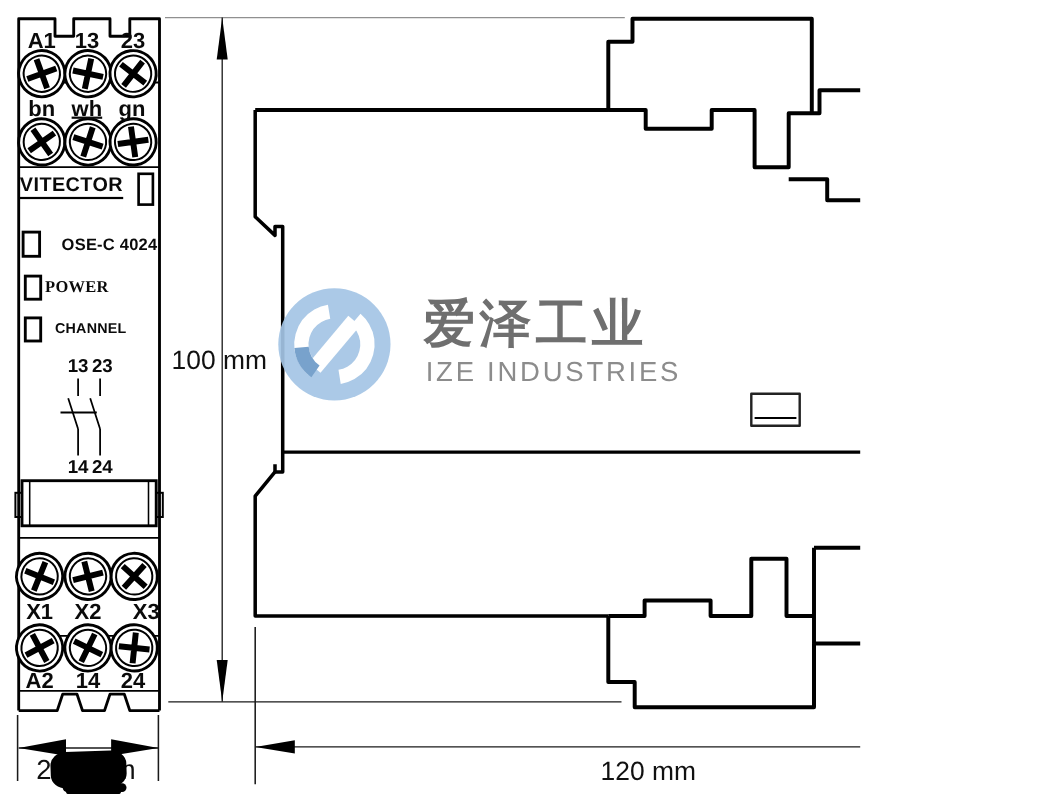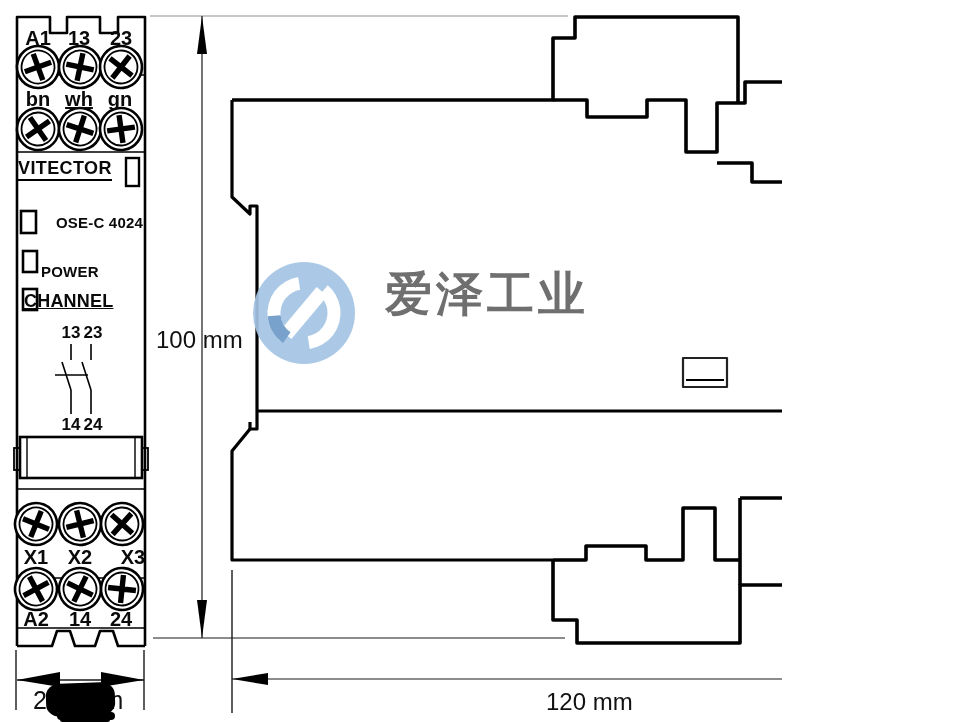--- a/index.html
+++ b/index.html
@@ -174,47 +174,48 @@
   <div class="t term" style="left:79px;top:28px;">13</div>
   <div class="t term" style="left:121px;top:28px;">23</div>
 
   <div class="t term" style="left:38px;top:89px;">bn</div>
   <div class="t term" style="left:79px;top:89px;text-decoration:underline;">wh</div>
   <div class="t term" style="left:120px;top:89px;">gn</div>
 
   <div class="t brand" style="left:18px;top:159px;">VITECTOR</div>
 
   <div class="t led" style="left:56px;top:215px;">OSE-C 4024</div>
-  <div class="t led" style="left:41px;top:264px;">POWER</div>
-  <div class="t led" style="left:24px;top:292px;font-size:18px;text-decoration:underline;">CHANNEL</div>
+  <div class="t led" style="left:41px;top:254px;font-family:Liberation Serif, serif;">POWER</div>
+  <div class="t led" style="left:50px;top:292px;font-size:13px;">CHANNEL</div>
 
   <div class="t contact" style="left:71px;top:324px;">13</div>
   <div class="t contact" style="left:93px;top:324px;">23</div>
   <div class="t contact" style="left:71px;top:416px;">14</div>
   <div class="t contact" style="left:93px;top:416px;">24</div>
 
   <div class="t term" style="left:36px;top:547px;">X1</div>
   <div class="t term" style="left:80px;top:547px;">X2</div>
   <div class="t term" style="left:133px;top:547px;">X3</div>
 
   <div class="t term" style="left:36px;top:609px;text-align:center;">A2</div>
   <div class="t term" style="left:80px;top:609px;">14</div>
   <div class="t term" style="left:121px;top:609px;">24</div>
 
-  <div class="t dim" style="left:156px;top:316px;margin-top:12px;">100 mm</div>
+  <div class="t dim" style="left:156px;top:316px;">100 mm</div>
   <div class="t dim" style="left:546px;top:690px;">120 mm</div>
   <div class="t dim" style="left:33px;top:688px;font-size:25px;">22,5mm</div>
 
   <div class="blob" style="left:46px;top:683px;width:69px;height:33px;border-radius:14px/12px;transform:rotate(-2deg);"></div>
   <div class="blob" style="left:57px;top:712px;width:58px;height:8px;border-radius:4px;"></div>
   <div class="blob" style="left:60px;top:717px;width:50px;height:5px;border-radius:3px;"></div>
 
   <svg width="958" height="722" viewBox="0 0 958 722" style="opacity:0.92;">
     <g>
       <circle cx="304" cy="313" r="51" fill="#a4c5e5"></circle>
       <circle cx="304" cy="313" r="30" fill="none" stroke="#ffffff" stroke-width="13" stroke-dasharray="68 26" stroke-dashoffset="10" transform="rotate(-30 304 313)"></circle>
       <rect x="297" y="285" width="14" height="56" fill="#ffffff" transform="rotate(40 304 313)"></rect>
       <circle cx="304" cy="313" r="30" fill="none" stroke="#6d9bc8" stroke-width="13" stroke-dasharray="26 163" transform="rotate(125 304 313)"></circle>
     </g>
   </svg>
   <div class="t wm-cn" style="left:385px;top:270px;color:#6f6f6f;">爱泽工业</div>
+  <div class="t wm-en" style="left:387px;top:326px;color:#8c8c8c;">IZE INDUSTRIES</div>
 
 </div>
 
 </body></html>

